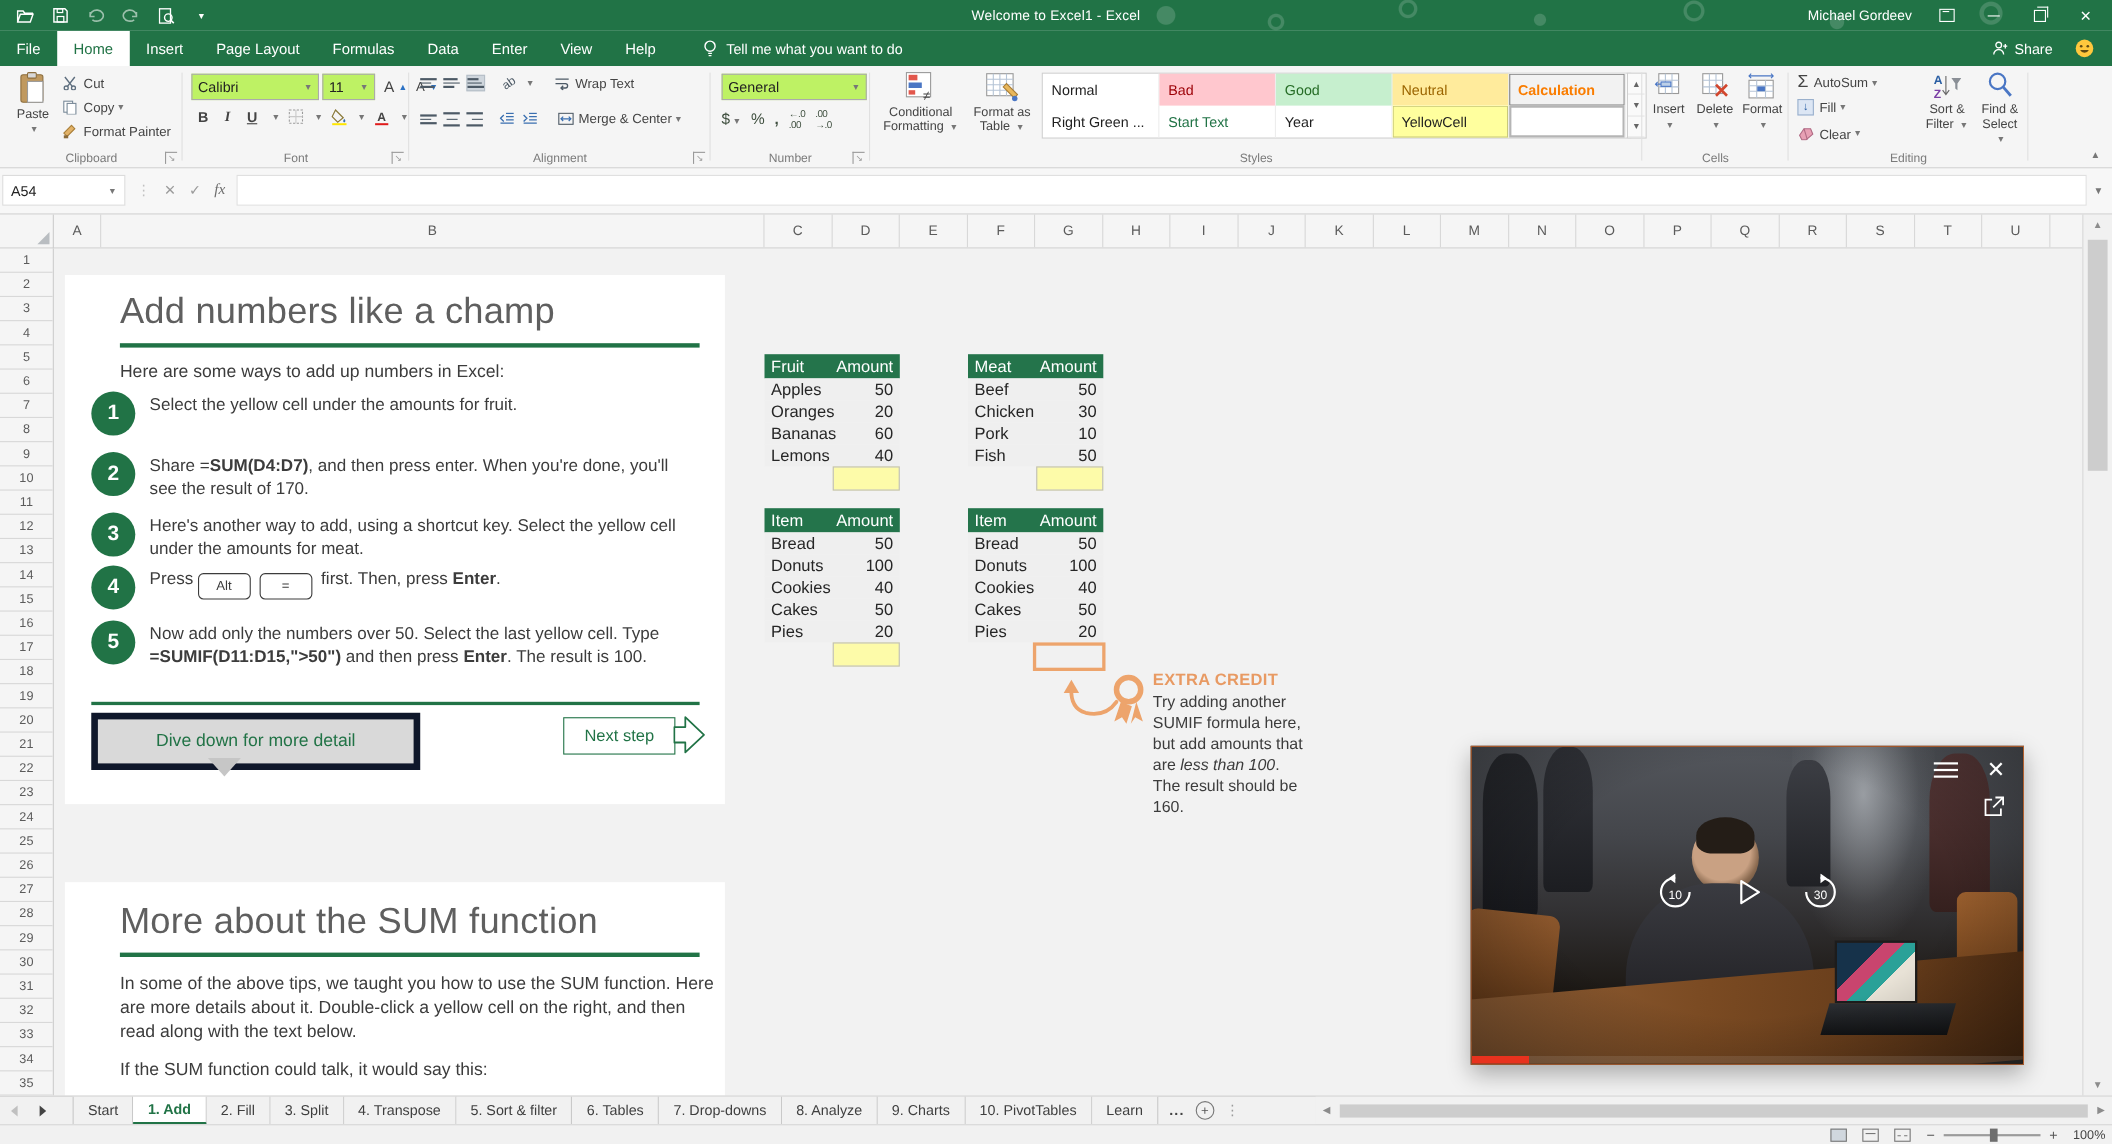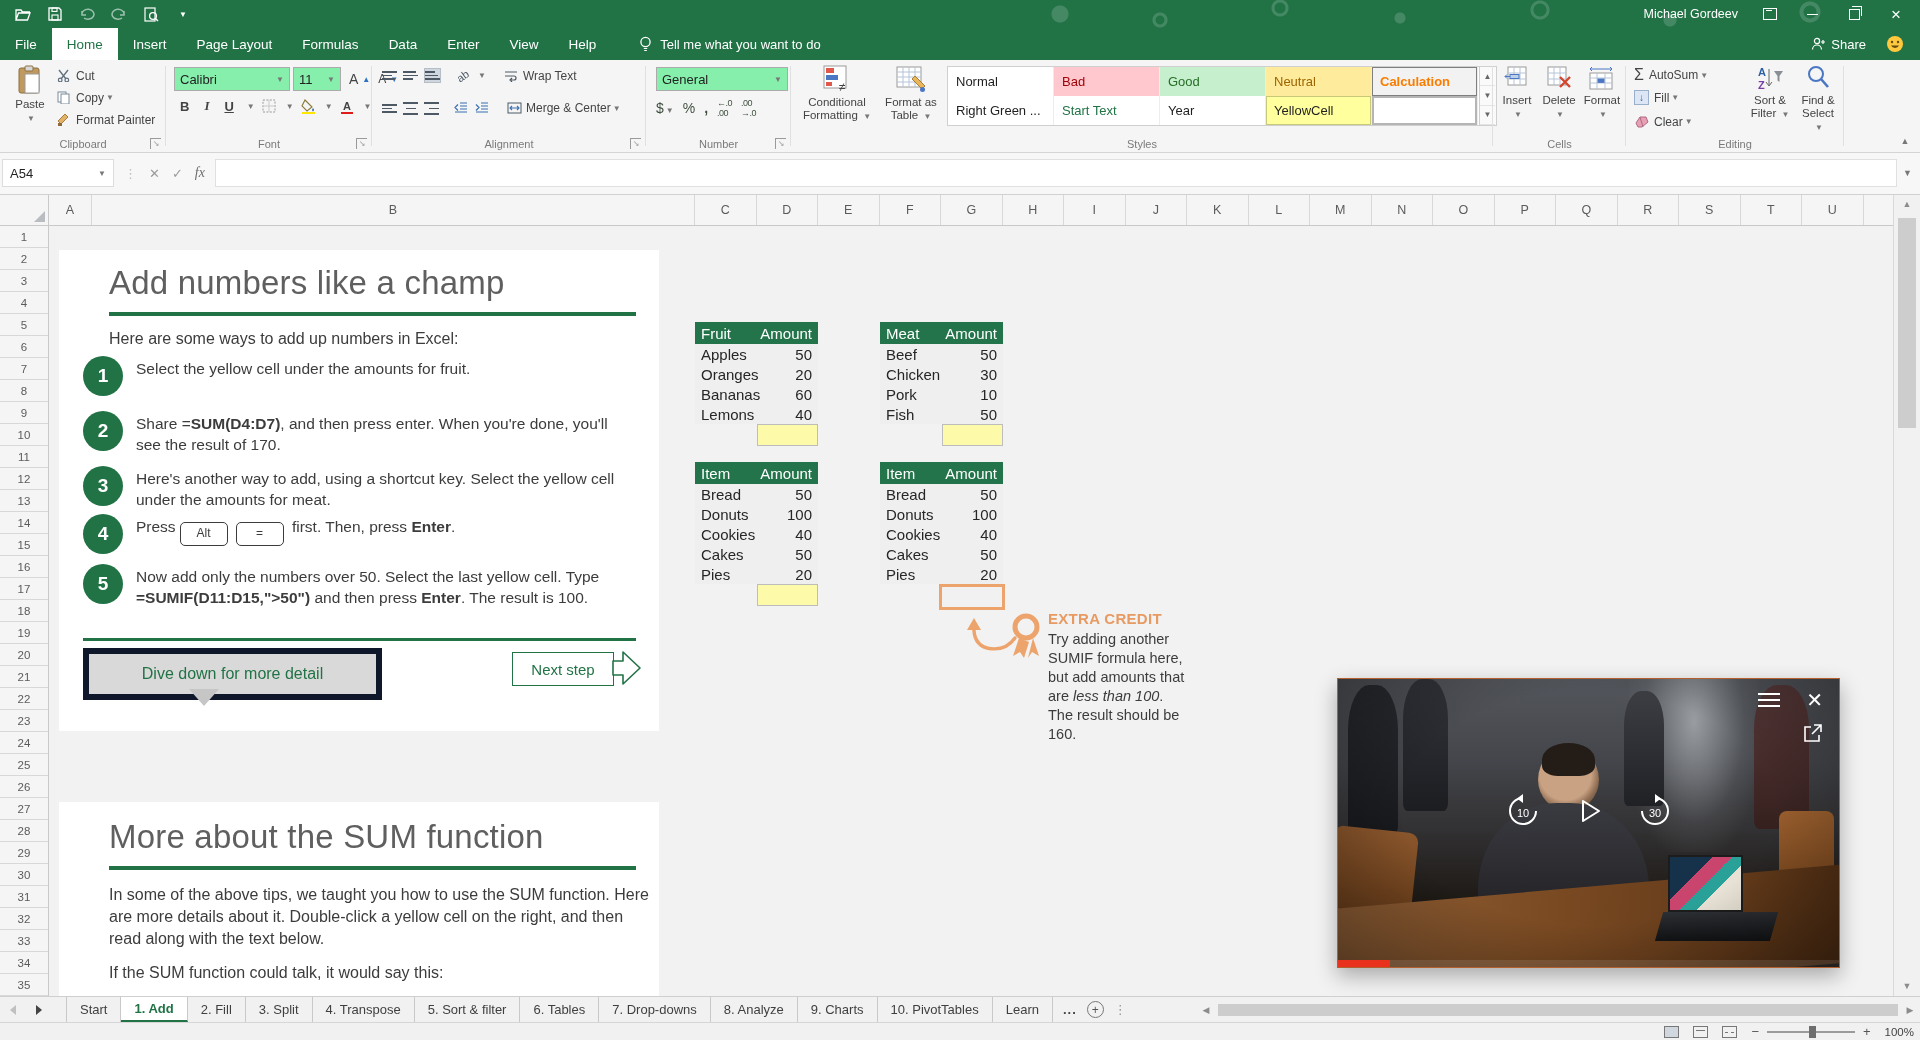--- a/index.html
+++ b/index.html
@@ -39,21 +39,21 @@
   .share-wrap{display:flex;align-items:center;gap:6px}
   
   #ribbon{position:absolute;top:60px;left:0;right:0;height:92px;background:#f5f5f5;border-bottom:1px solid #d4d4d4;z-index:28;font-size:12px;color:#444}
   .group{position:absolute;top:0;height:92px}
   .group:after{content:"";position:absolute;right:0;top:6px;bottom:6px;width:1px;background:#e0e0e0}
   .glabel{position:absolute;bottom:2px;left:0;right:0;text-align:center;font-size:11px;color:#7a7a7a}
   .launcher{position:absolute;bottom:3px;right:5px;width:10px;height:10px;border-left:1px solid #9a9a9a;border-top:1px solid #9a9a9a;font-size:8px;color:#9a9a9a;line-height:10px;text-align:center}
   .caret{font-size:8px;color:#777;margin-left:2px}
   .miniicon{width:15px;height:15px;display:inline-flex;align-items:center;justify-content:center}
   .rrow{position:absolute;display:flex;align-items:center}
-  .combo{background:#86efac;border:1px solid #ababab;height:22px;display:flex;align-items:center;padding:0 5px;font-size:13px;color:#222}
+  .combo{background:#bef264;border:1px solid #ababab;height:22px;display:flex;align-items:center;padding:0 5px;font-size:13px;color:#222}
   .combo .caret{margin-left:auto;padding-left:6px}
   .tbtn{display:flex;align-items:center;gap:4px;padding:2px 4px}
   .biglbl{text-align:center;font-size:11.5px;color:#444;line-height:13px}
   .lines i{display:block;height:1.6px;background:#4d5a66;margin:2px 0}
   .lines{width:15px}
   .lines.l1 i:nth-child(1){width:15px}.lines.l1 i:nth-child(2){width:10px}.lines.l1 i:nth-child(3){width:15px}
   .pressed{background:#cfd6dd;border:1px solid #b5bec7}
   .keybtn{font-weight:bold;font-size:13px;color:#444;padding:0 4px}
   .sg{position:absolute;border:1px solid #cfcfcf;background:#fff;display:flex;flex-direction:column}
   .sg-row{display:flex;flex:1}
@@ -198,20 +198,21 @@
       </span>
     <span class="qbtn">
       <svg width="15" height="15" viewBox="0 0 15 15">
           <rect x="1" y="1" width="10" height="13" fill="none" stroke="#fff" stroke-width="1.2"></rect>
           <circle cx="9" cy="9" r="3.4" fill="none" stroke="#fff" stroke-width="1.3"></circle>
           <path d="M11.5 11.5 L14 14" stroke="#fff" stroke-width="1.4"></path>
         </svg>
       </span>
     <span class="qbtn" style="font-size:8px">▼</span>
   </div>
+  <div id="win-title">Welcome to Excel1 - Excel</div>
   <div id="tb-right">
     <span id="user-name">Michael Gordeev</span>
     <span class="winbtn">
         <span class="rdo-glyph"></span>
       </span>
     <span class="winbtn">
         <span class="min-glyph"></span>
       </span>
     <span class="winbtn">
         <span class="restore-glyph"></span>

